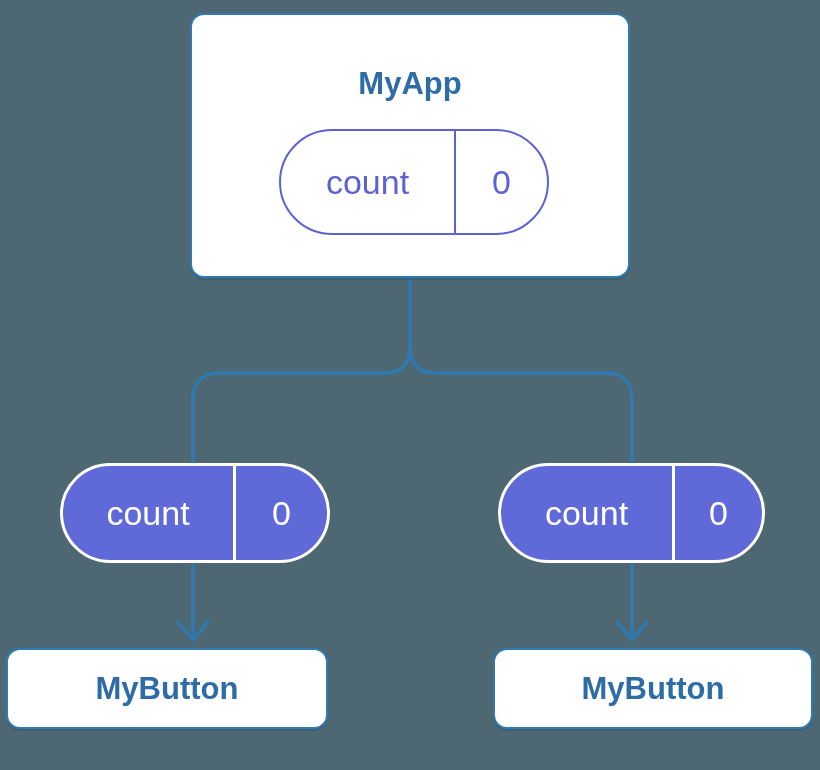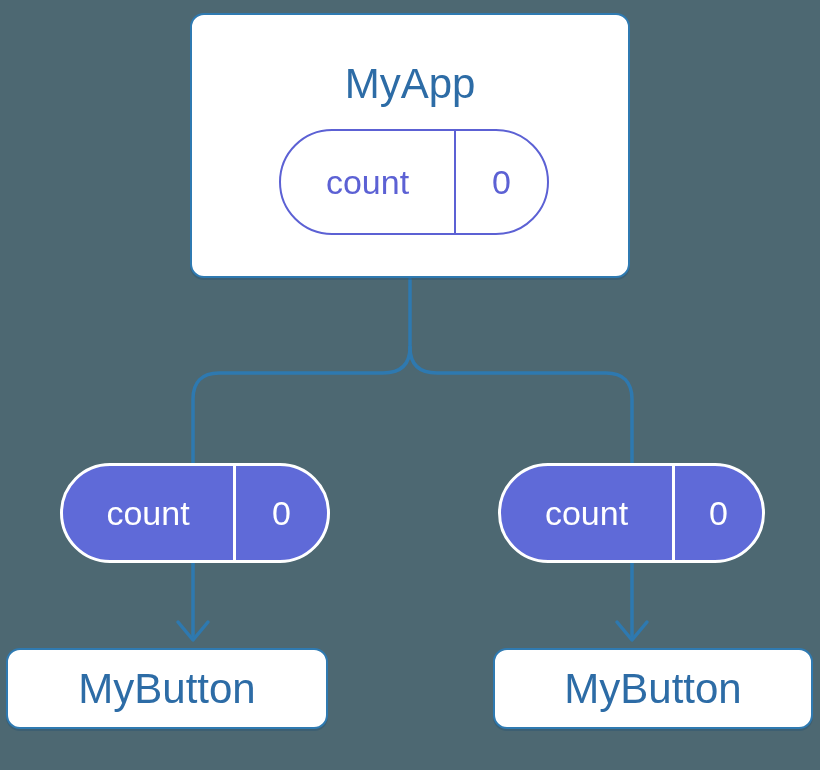--- a/index.html
+++ b/index.html
@@ -32,22 +32,22 @@
   .card {
     position: absolute;
     background: #ffffff;
     border: 2.5px solid #2f7ab1;
     border-radius: 14px;
     box-sizing: border-box;
     box-shadow: 0 2px 0 rgba(31, 80, 114, 0.35);
   }
   .card-title {
     color: #2d6ca6;
-    font-weight: 400;
-    font-size: 42px;
+    font-weight: 700;
+    font-size: 31px;
     line-height: 44px;
     text-align: center;
     white-space: nowrap;
   }
   .parent-card { left: 190px; top: 13px; width: 440px; height: 265px; }
   .parent-card .card-title {
     position: absolute;
     left: 0;
     right: 0;
     top: 47px;

